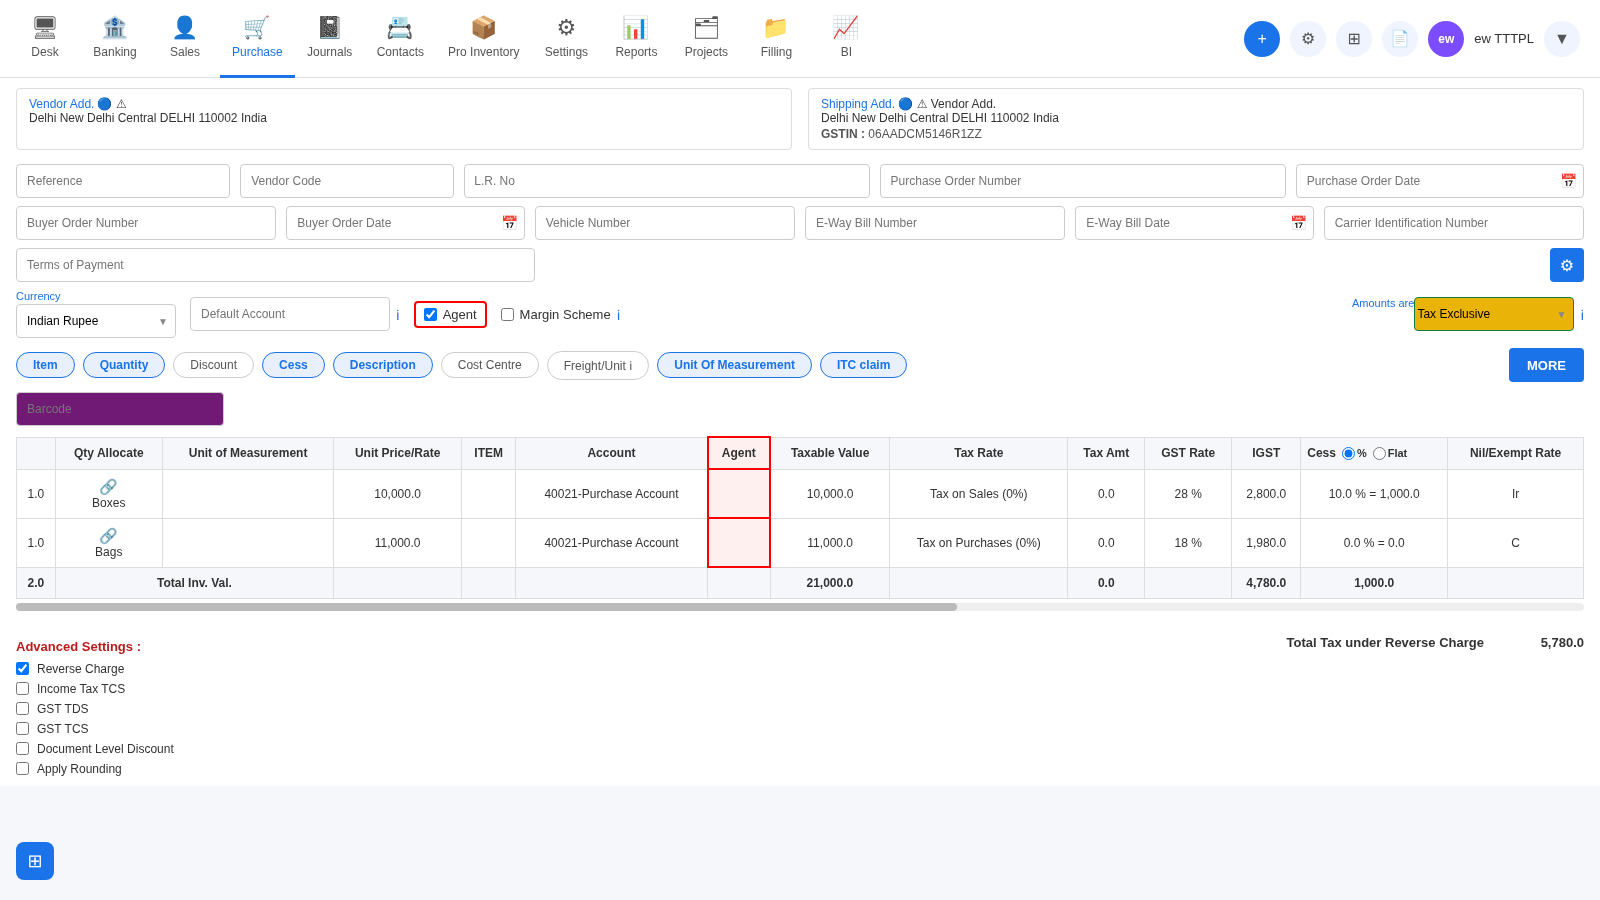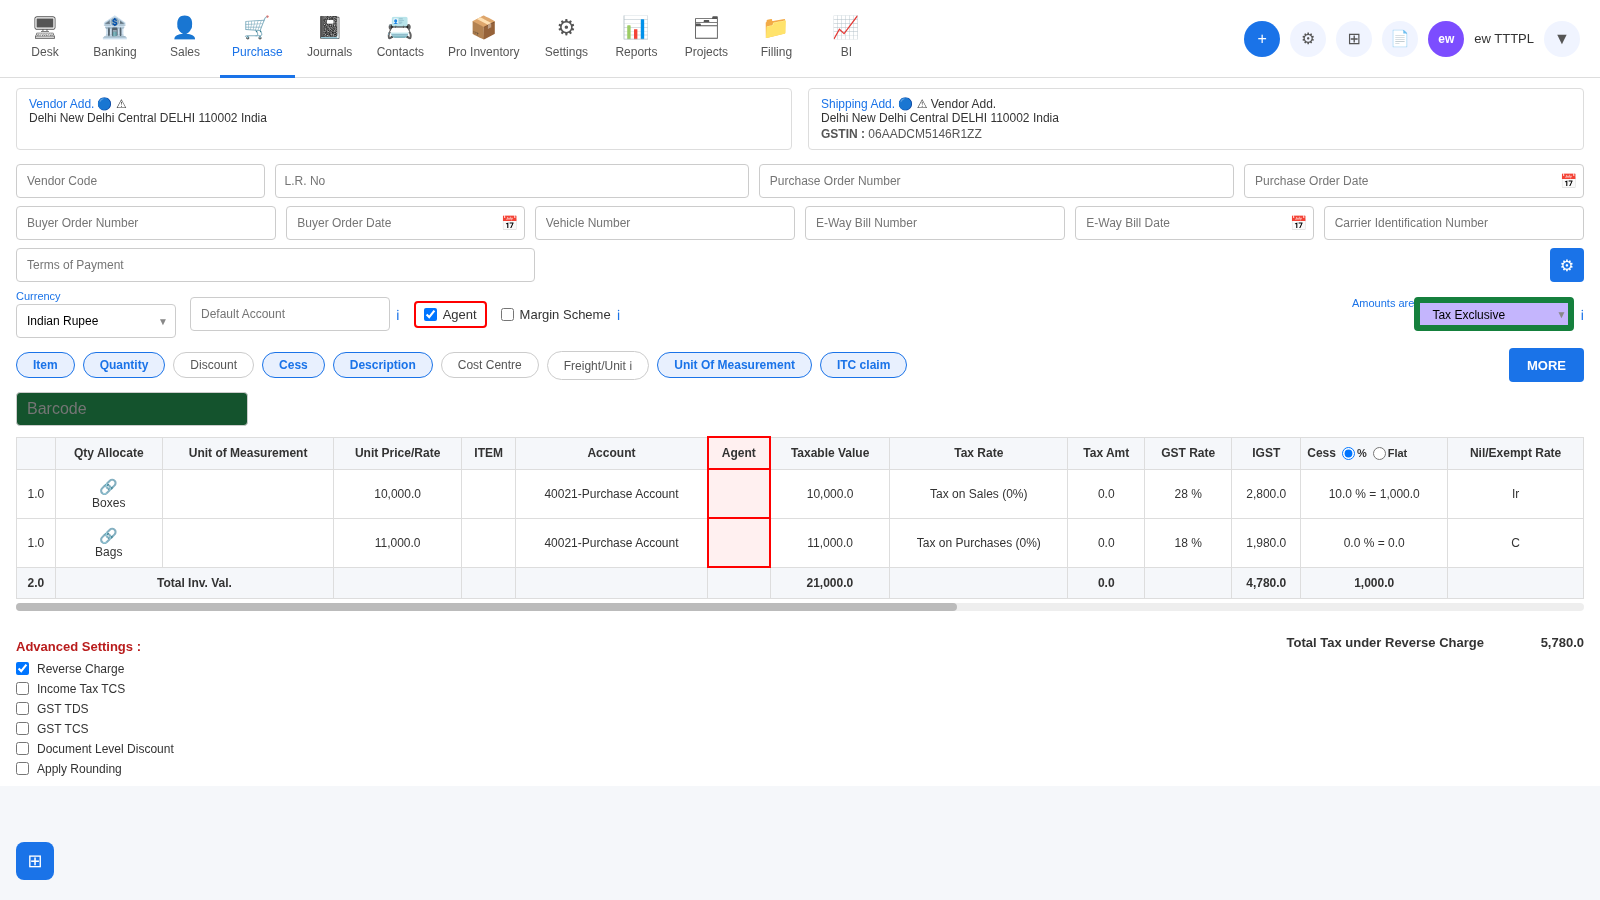--- a/index.html
+++ b/index.html
@@ -111,22 +111,22 @@
       background: #fff;
     }
     .checkbox-label { font-size: 13px; color: #333; }
 
     .margin-scheme-wrap { display: flex; align-items: center; gap: 6px; }
 
     .amounts-are-wrap { display: flex; flex-direction: row; margin-left: auto; }
     .amounts-label { font-size: 11px; color: #1a73e8; margin-bottom: 2px; }
     .amounts-select-row { display: flex; align-items: center; gap: 6px; }
     .amounts-select {
-      border: 6px solid #15803d; border-radius: 4px; padding: 5px 12px;
-      font-size: 12px; background: #c4b5fd; height: 34px; min-width: 160px;
+      border: 1px solid #15803d; border-radius: 4px; padding: 5px 2px;
+      font-size: 12px; background: #eab308; height: 34px; min-width: 160px;
       appearance: none; outline: none;
     }
 
     .gear-btn {
       background: #1a73e8; color: #fff; border: none; border-radius: 4px;
       width: 34px; height: 34px; cursor: pointer; font-size: 16px;
       display: flex; align-items: center; justify-content: center;
       margin-left: auto;
     }
 
@@ -140,21 +140,21 @@
     .col-toggle.active { background: #e8f0fe; border-color: #1a73e8; color: #1a73e8; font-weight: bold; }
     .more-btn {
       margin-left: auto; background: #1a73e8; color: #fff;
       border: none; border-radius: 4px; padding: 6px 18px;
       font-size: 13px; font-weight: bold; cursor: pointer; height: 34px;
     }
 
     
     .barcode-input {
       border: 1px solid #ccc; border-radius: 4px; padding: 6px 10px;
-      font-size: 16px; background: #14532d; height: 34px; width: 232px;
+      font-size: 12px; background: #701a75; height: 34px; width: 208px;
       outline: none; color: #aaa; margin-bottom: 10px;
     }
 
     
     .data-table { width: 100%; border-collapse: collapse; font-size: 12px; padding-left: 7px; }
     .data-table th {
       background: #f5f7fa; border: 1px solid #ddd;
       padding: 8px 6px; text-align: center; font-weight: 600; color: #333;
       white-space: nowrap;
     }
@@ -269,20 +269,21 @@
       <div>Delhi New Delhi Central DELHI 110002 India</div>
       <div class="gstin">
         <strong>GSTIN :</strong>
         <span>06AADCM5146R1ZZ</span>
       </div>
     </div>
   </div>
 
   
   <div class="form-row">
+    <input class="form-input flex1" type="text" placeholder="Reference" style="">
     <input class="form-input flex1" type="text" placeholder="Vendor Code" style="">
     <input class="form-input" style="flex: 2 1 0%; padding-left: 9px;" type="text" placeholder="L.R. No">
     <input class="form-input" style="flex: 2 1 0%;" type="text" placeholder="Purchase Order Number">
     <div class="input-with-icon" style="flex:1.5;">
       <input class="form-input" style="width: 100%;" type="text" placeholder="Purchase Order Date">
       <span class="cal-icon">📅</span>
     </div>
   </div>
 
   

